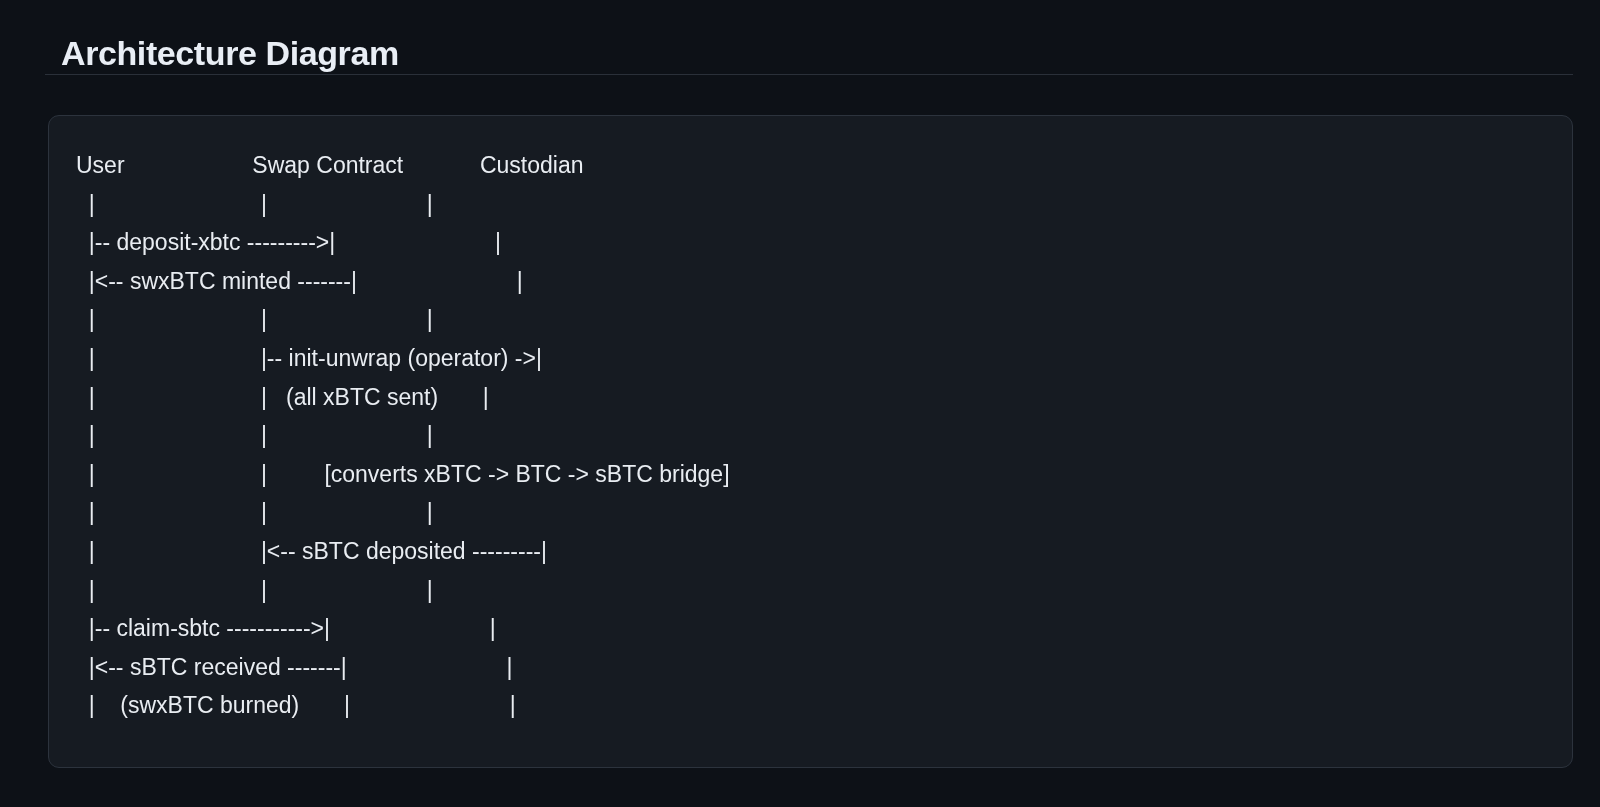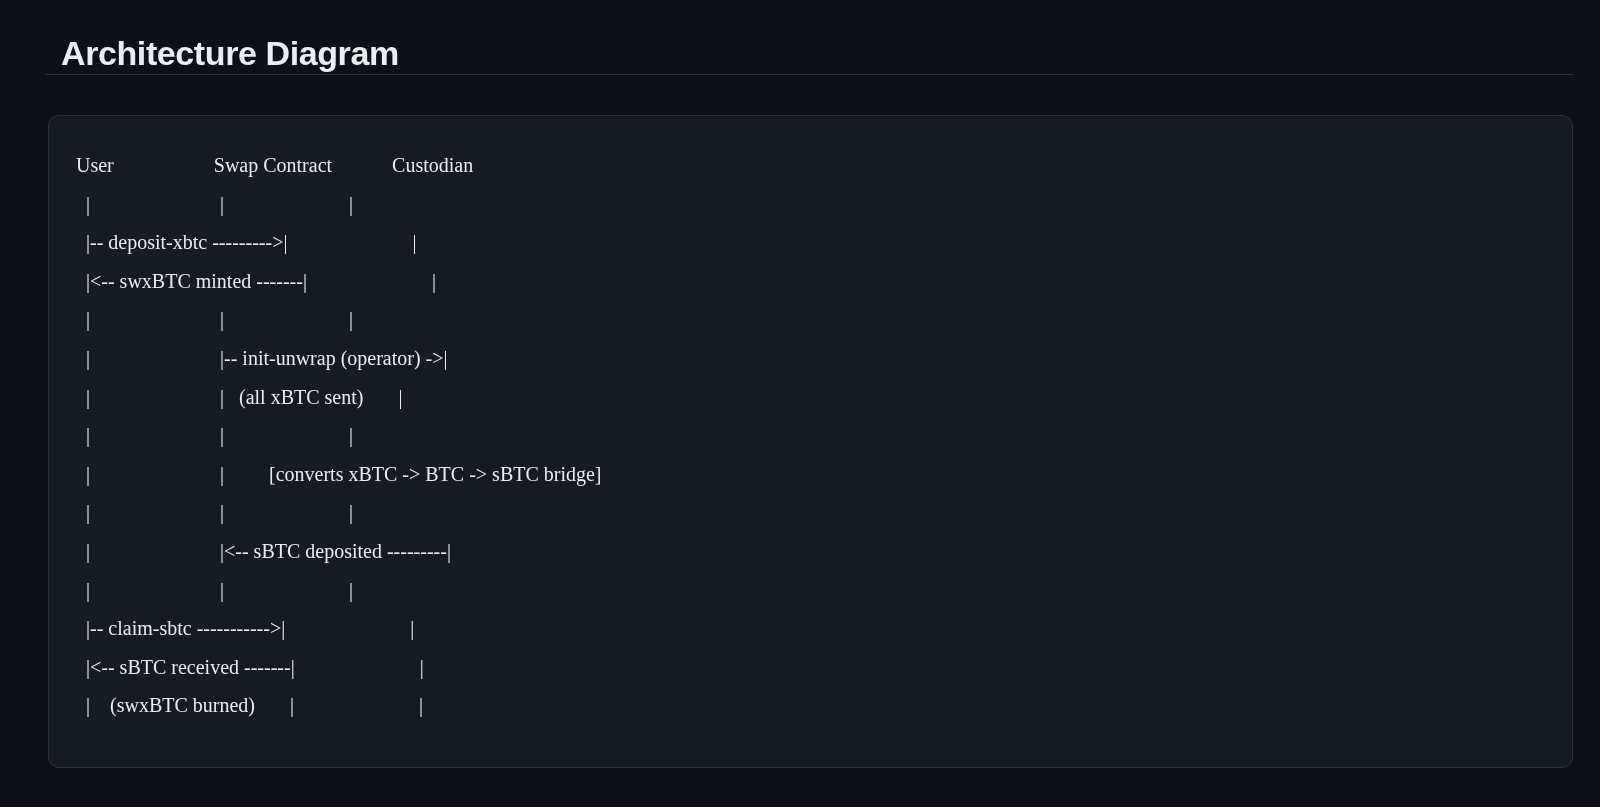--- a/index.html
+++ b/index.html
@@ -52,22 +52,22 @@
     background: #161b22;
     border: 1px solid #2c333d;
     border-radius: 11px;
   }
   .ascii-block {
     position: absolute;
     left: 27px;
     top: 30px;
     margin: 0;
     padding: 0;
-    font-family: Liberation Serif, serif;
-    font-size: 20px;
+    font-family: Liberation Sans, sans-serif;
+    font-size: 23px;
     line-height: 38.6px;
     letter-spacing: 0px;
     color: #e9edf2;
     white-space: pre;
     font-weight: 400;
   }
 </style>
 </head>
 <body>
 

